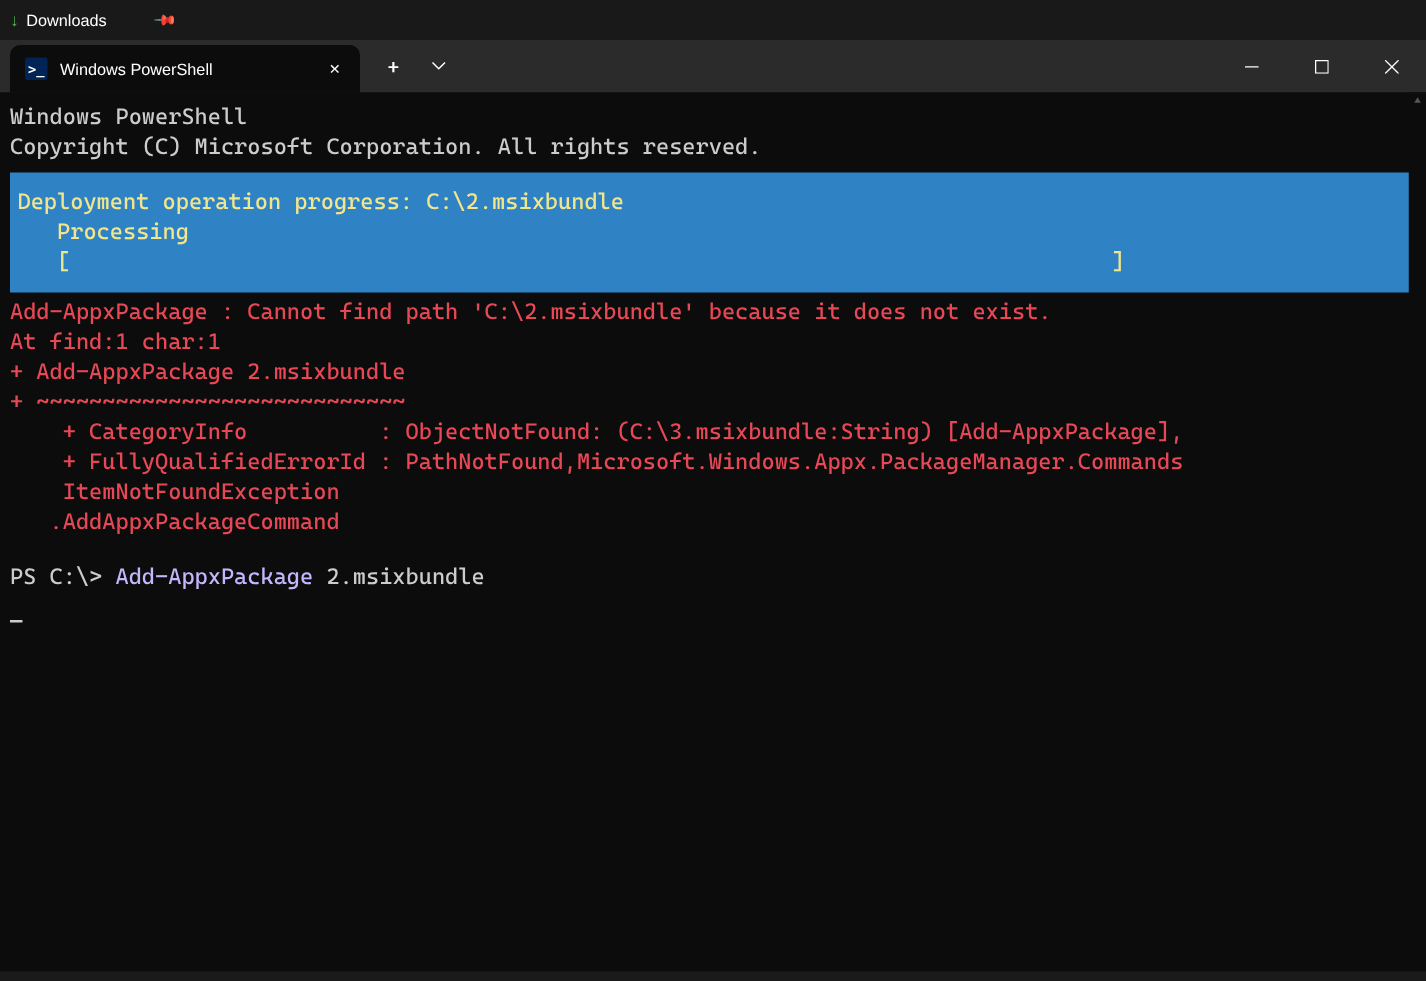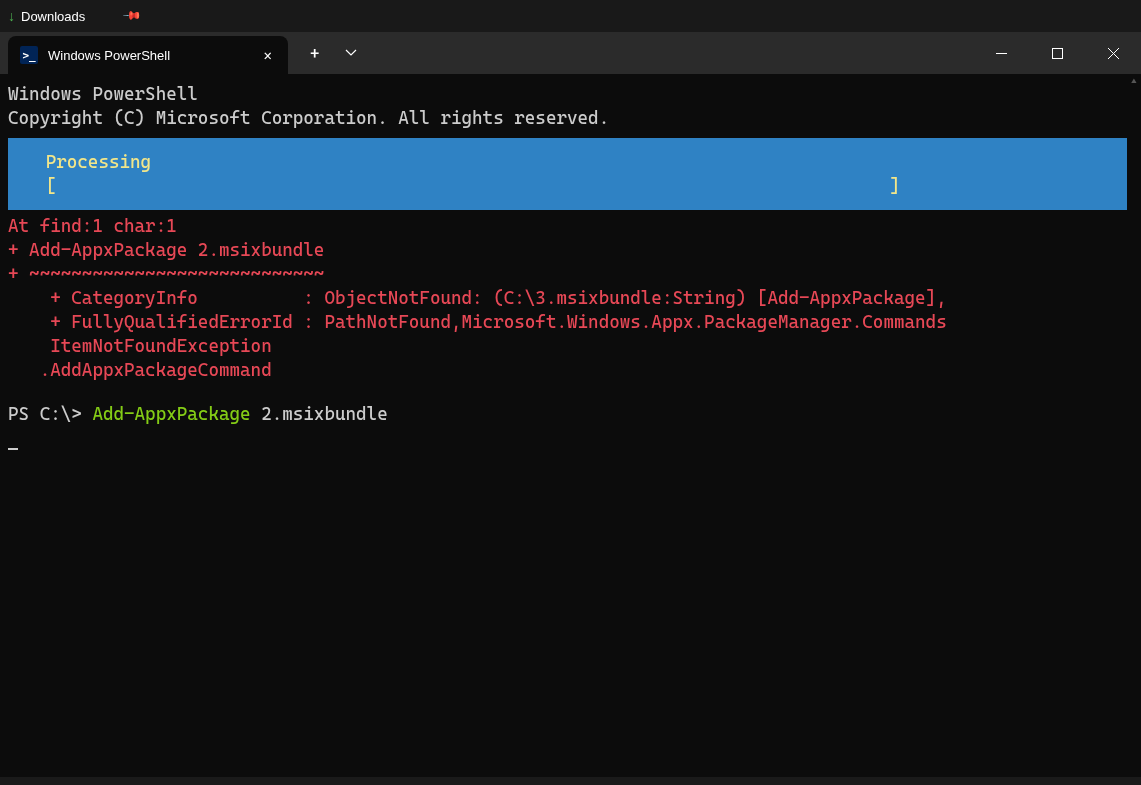--- a/index.html
+++ b/index.html
@@ -149,21 +149,21 @@
     .prompt-line {
       margin-top: 20px;
       white-space: pre;
       line-height: 24px;
     }
     .prompt-ps {
       color: #cccccc;
       text-align: center;
     }
     .prompt-cmd {
-      color: #84cc16;
+      color: #c4b5fd;
     }
     .prompt-arg {
       color: #cccccc;
     }
     .cursor {
       display: inline-block;
       width: 10px;
       height: 20px;
       background: transparent;
       border-bottom: 2px solid #cccccc;
@@ -234,24 +234,26 @@
       </svg>
     </div>
   </div>
 </div>
 
 <div class="terminal-area">
   <div class="terminal-line">Windows PowerShell</div>
   <div class="terminal-line">Copyright (C) Microsoft Corporation. All rights reserved.</div>
 
   <div class="progress-box">
+    <div class="progress-line">Deployment operation progress: C:\2.msixbundle</div>
     <div class="progress-line">   Processing</div>
     <div class="progress-line">   [                                                                               ]</div>
   </div>
 
+  <div class="terminal-line error-text">Add-AppxPackage : Cannot find path 'C:\2.msixbundle' because it does not exist.</div>
   <div class="terminal-line error-text">At find:1 char:1</div>
   <div class="terminal-line error-text">+ Add-AppxPackage 2.msixbundle</div>
   <div class="terminal-line error-text">+ ~~~~~~~~~~~~~~~~~~~~~~~~~~~~</div>
   <div class="terminal-line error-text">    + CategoryInfo          : ObjectNotFound: (C:\3.msixbundle:String) [Add-AppxPackage],</div>
   <div class="terminal-line error-text">    + FullyQualifiedErrorId : PathNotFound,Microsoft.Windows.Appx.PackageManager.Commands</div>
   <div class="terminal-line error-text">    ItemNotFoundException</div>
   <div class="terminal-line error-text">   .AddAppxPackageCommand</div>
 
   <div class="prompt-line"><span class="prompt-ps">PS C:\&gt; </span><span class="prompt-cmd">Add-AppxPackage</span><span class="prompt-arg"> 2.msixbundle</span></div>
   <div class="terminal-line"><span class="cursor"></span></div>

